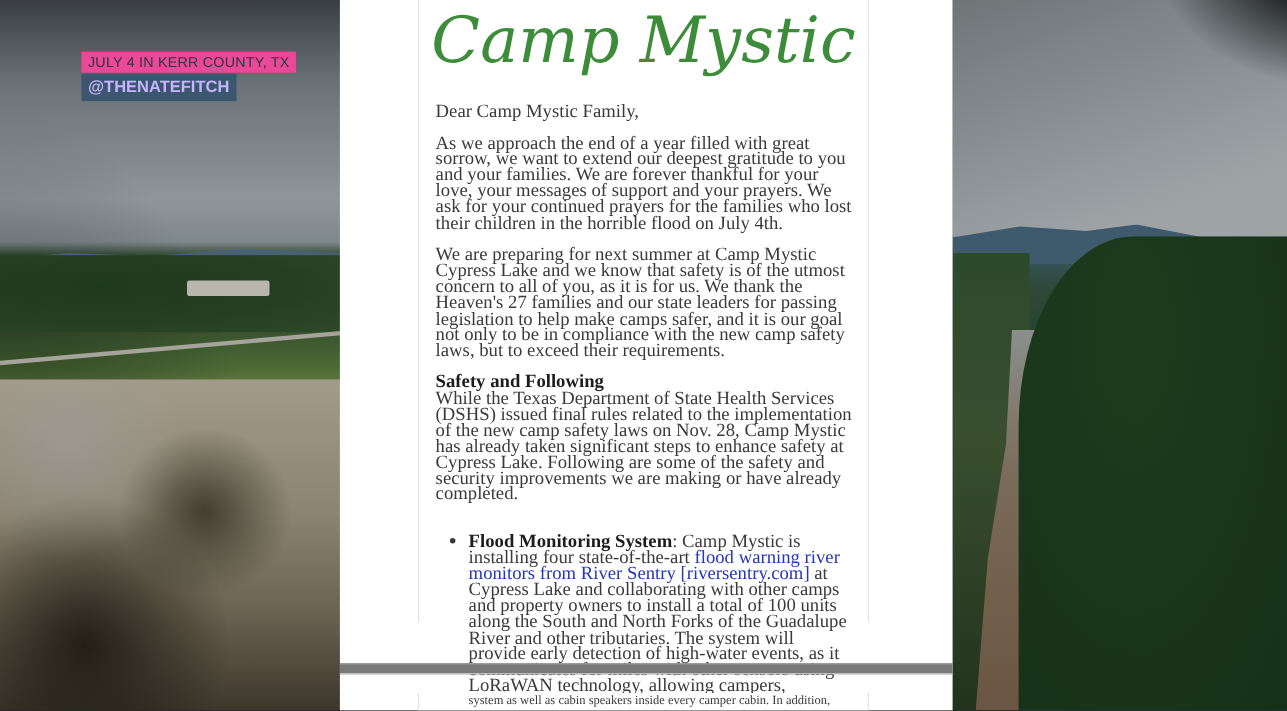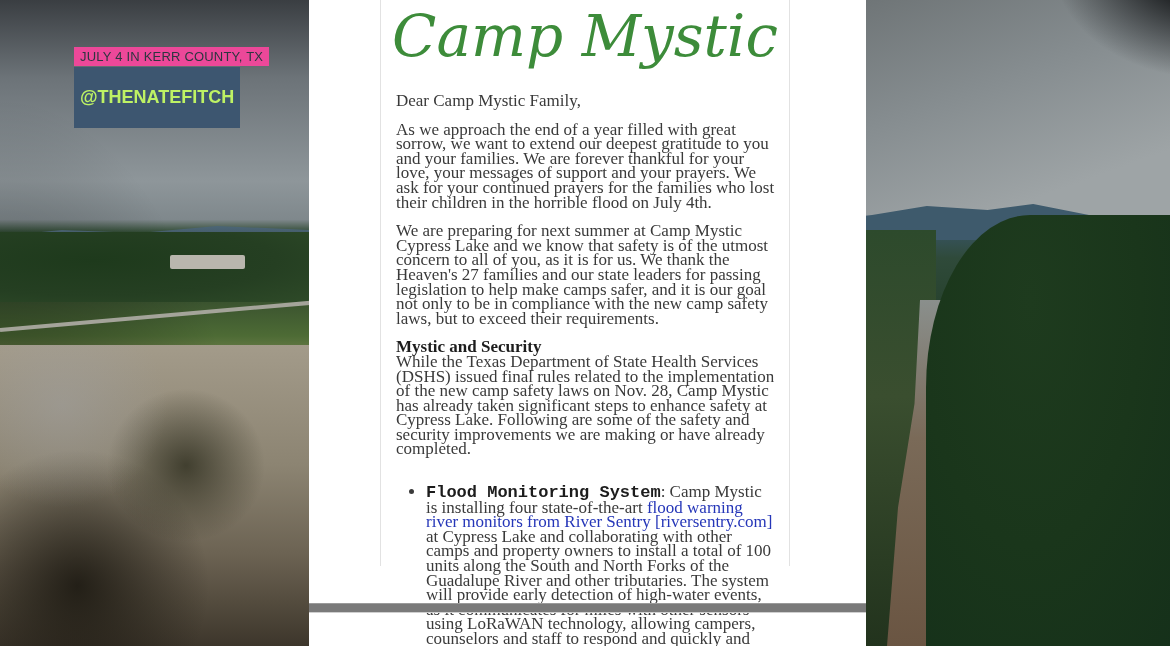--- a/index.html
+++ b/index.html
@@ -58,30 +58,30 @@
   .logo { text-align:center; margin-top:4px; height:72px; line-height:64px;
     font-family: "DejaVu Serif", serif; font-style: italic; font-size:58px; color:#3d8c3a; letter-spacing:0px; }
   .content { padding: 0 14px 0 15px; color:#3a3a3a; font-size:17px; line-height:14.6px; }
   .content p { margin: 0; }
   .greet { margin-top: 18px !important; }
   .p1 { margin-top: 14px !important; }
   .p2 { margin-top: 14px !important; }
   .heading { margin-top: 14px !important; font-weight:bold; color:#1c1c1c; }
   .list { margin: 28px 0 0 0; padding-left: 30px; }
   .list li { margin: 0 0 0 0; padding-left: 0; }
-  .list b { color:#1c1c1c;font-family:Liberation Mono, monospace; }
+  .list b { color:#1c1c1c; }
   .link { color:#2536b8; }
   .cont { padding-left: 45px; color:#3a3a3a; font-size:11.4px; line-height:14.6px; margin-top:0; }
 
   
   .captions { position:absolute; left:74px; top:47px; }
   .cap1 { display:inline-block; background:#ec4899; color:#2d3640; font-family:"Liberation Sans", sans-serif;
     font-size:13px; padding:2px 6px; letter-spacing:0.2px; }
-  .cap2 { display:inline-block; background:#3d5670; color:#bef264; font-family:"Liberation Sans", sans-serif;
-    font-size:18px; font-weight:bold; padding:20px 6px; margin-top:1px; }
+  .cap2 { display:inline-block; background:#3d5670; color:#c4b5fd; font-family:"Liberation Sans", sans-serif;
+    font-size:15px; font-weight:bold; padding:4px 6px; margin-top:1px; }
 </style>
 </head>
 <body>
 
 <div class="bg-left">
   <div class="hills"></div>
   <div class="trees"></div>
   <div class="building"></div>
   <div class="path1"></div>
   <div class="sand"></div>
@@ -101,26 +101,29 @@
   <div><span class="cap2">@THENATEFITCH</span></div>
 </div>
 
 <div class="viewer">
   <div class="page page-1">
     <div class="logo">Camp Mystic</div>
     <div class="content">
       <p class="greet">Dear Camp Mystic Family,</p>
       <p class="p1">As we approach the end of a year filled with great sorrow, we want to extend our deepest gratitude to you and your families. We are forever thankful for your love, your messages of support and your prayers. We ask for your continued prayers for the families who lost their children in the horrible flood on July 4th.</p>
       <p class="p2">We are preparing for next summer at Camp Mystic Cypress Lake and we know that safety is of the utmost concern to all of you, as it is for us. We thank the Heaven's 27 families and our state leaders for passing legislation to help make camps safer, and it is our goal not only to be in compliance with the new camp safety laws, but to exceed their requirements.</p>
-      <p class="heading">Mystic and Security</p>
+      <p class="heading">Safety and Following</p>
       <p>While the Texas Department of State Health Services (DSHS) issued final rules related to the implementation of the new camp safety laws on Nov. 28, Camp Mystic has already taken significant steps to enhance safety at Cypress Lake. Following are some of the safety and security improvements we are making or have already completed.</p>
       <ul class="list">
         <li>
           <b>Flood Monitoring System</b><span>: Camp Mystic is installing four state-of-the-art </span><a class="link">flood warning river monitors from River Sentry [riversentry.com]</a><span> at Cypress Lake and collaborating with other camps and property owners to install a total of 100 units along the South and North Forks of the Guadalupe River and other tributaries. The system will provide early detection of high-water events, as it communicates for miles with other sensors using LoRaWAN technology, allowing campers, counselors and staff to respond and quickly and safely evacuate to an elevated muster station. These monitors are in addition to those that will be installed by the State of Texas as a result of the passage of Senate Bill 3.</span>
         </li>
         <li>
           <b>Communications</b><span>: Cypress North already has a far reaching outdoor PA</span>
         </li>
       </ul>
     </div>
   </div>
   <div class="page-break"></div>
+  <div class="page page-2">
+    <p class="cont">system as well as cabin speakers inside every camper cabin. In addition,</p>
+  </div>
 </div>
 
 </body></html>

